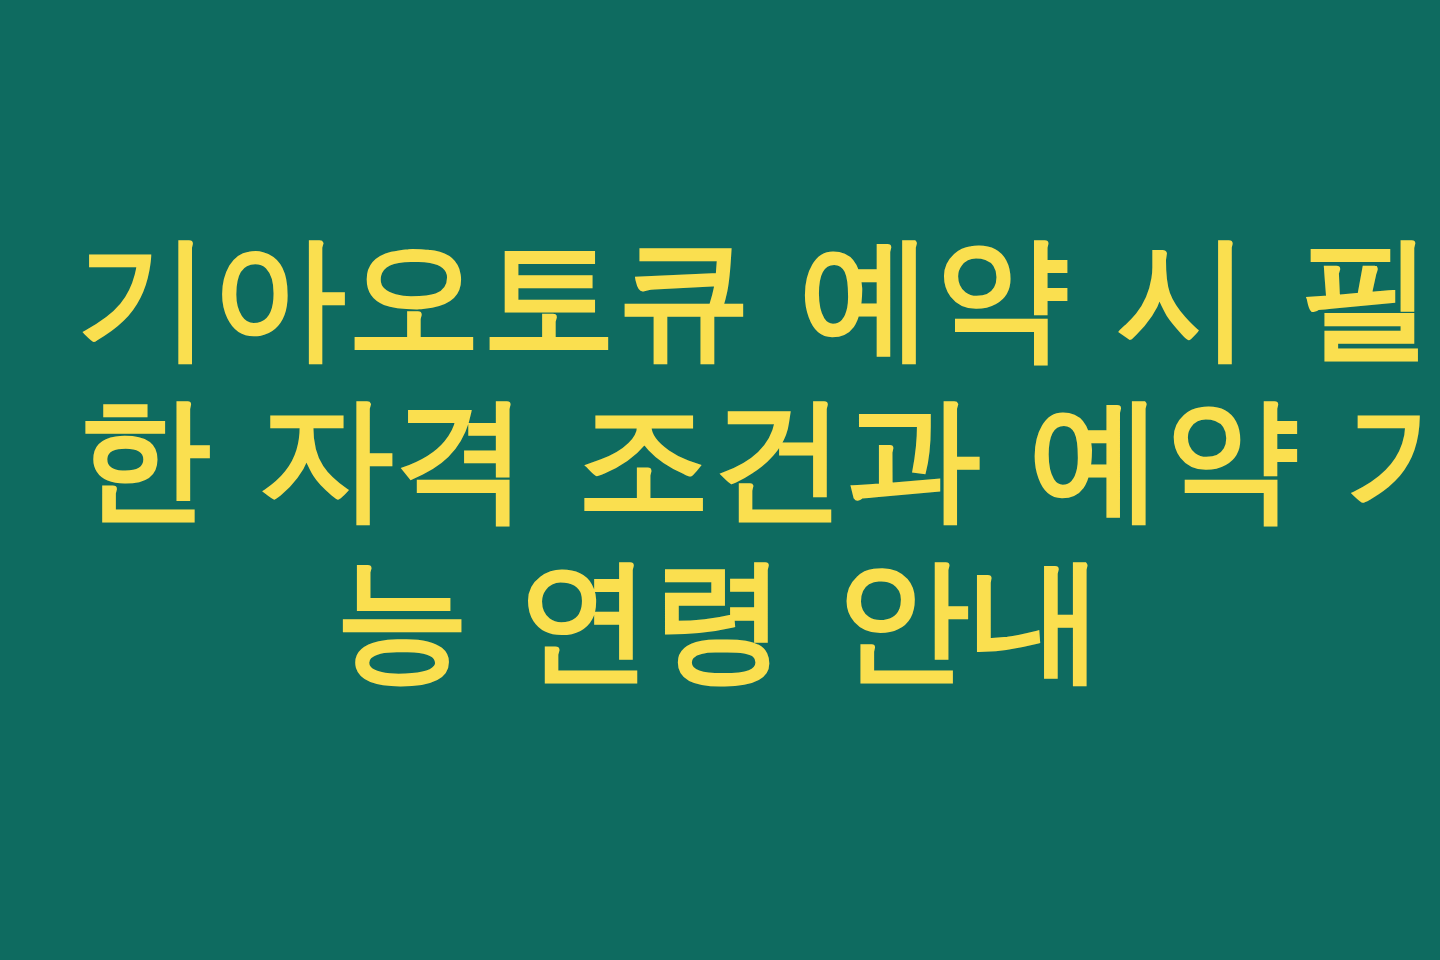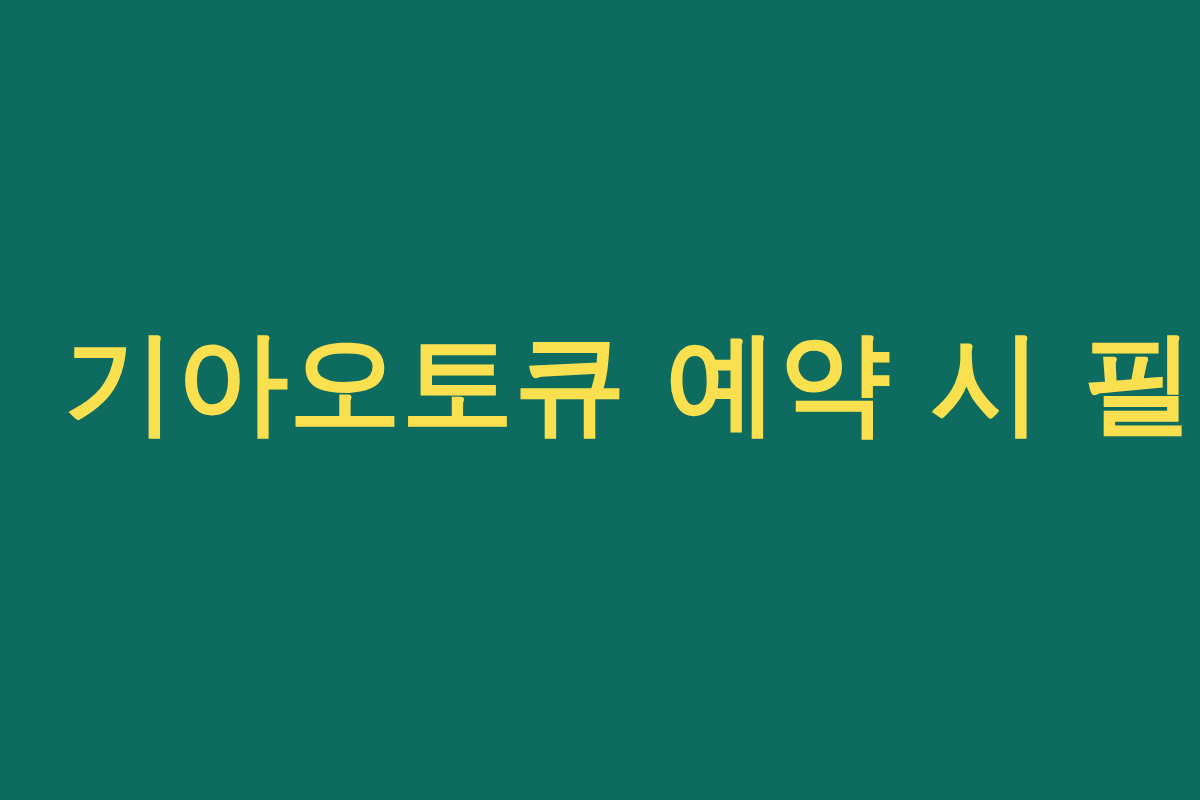--- a/index.html
+++ b/index.html
@@ -57,16 +57,18 @@
 </style>
 </head>
 <body>
 
 <div class="banner" style="background-color: rgb(14, 107, 96);">
 
   <div class="headline-block">
 
     <h1 class="headline" style="color: rgb(250, 223, 79);">
       <span class="headline-line">기아오토큐 예약 시 필요</span>
+      <span class="headline-line">한 자격 조건과 예약 가</span>
+      <span class="headline-line">능 연령 안내</span>
     </h1>
 
   </div>
 </div>
 
 </body></html>

